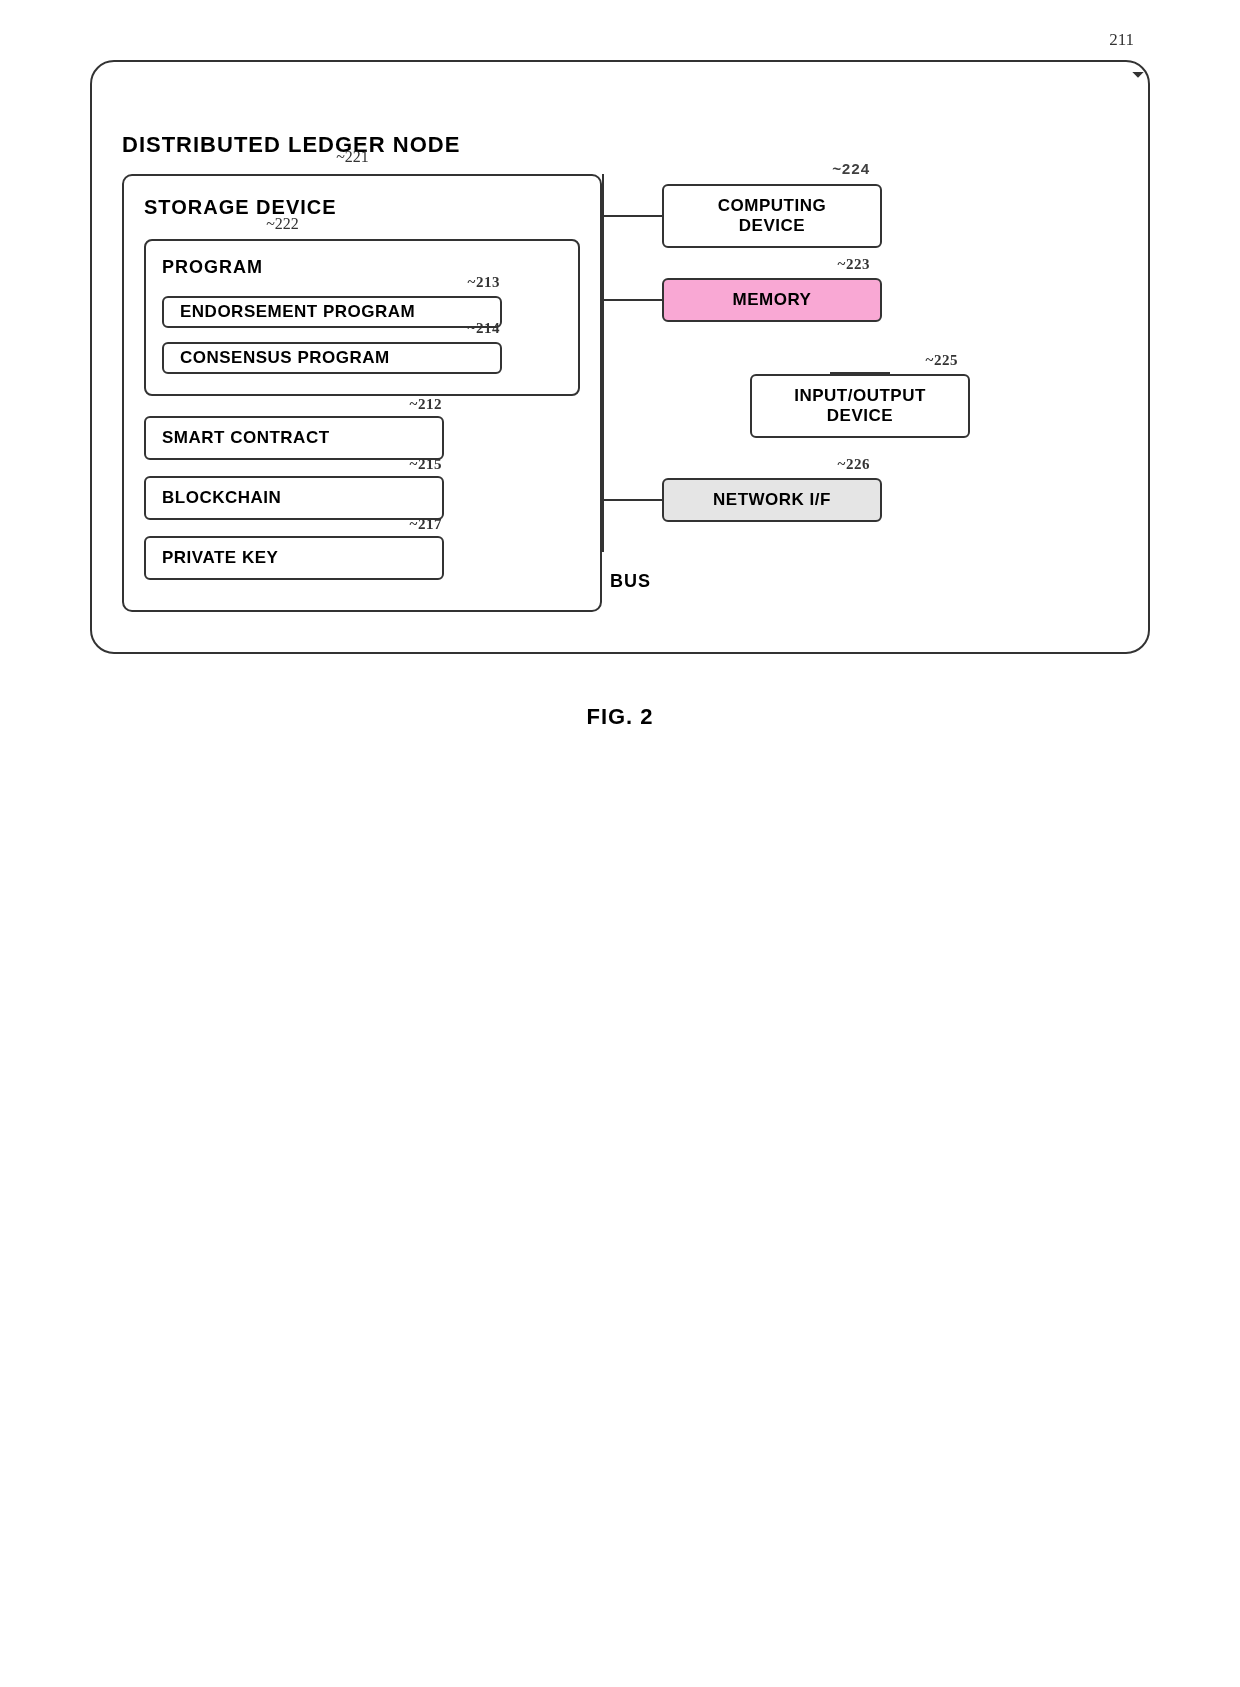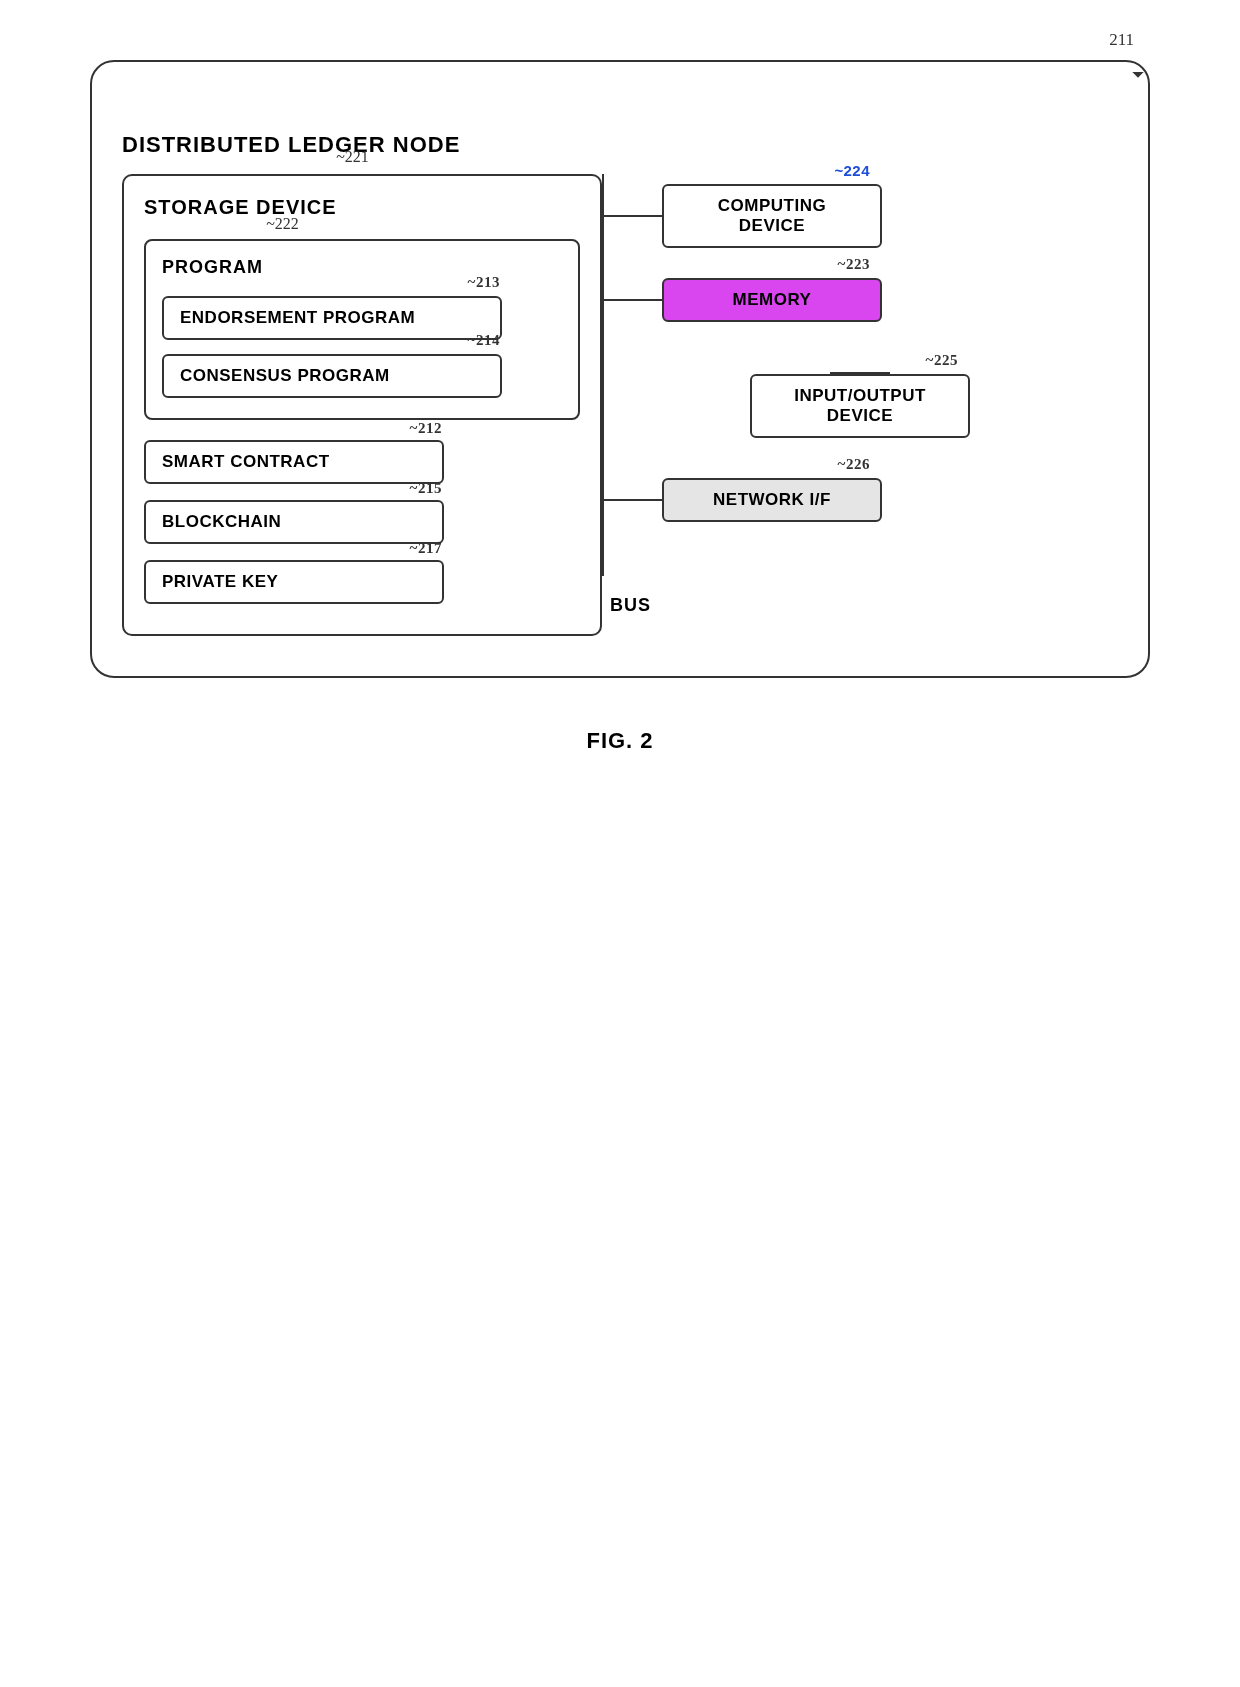--- a/index.html
+++ b/index.html
@@ -82,21 +82,21 @@
       font-size: 18px;
       font-weight: bold;
       letter-spacing: 1px;
       margin-bottom: 18px;
     }
 
     
     .sub-item {
       border: 2px solid #333;
       border-radius: 6px;
-      padding: 10px 16px;
+      padding: 4px 16px;
       margin-bottom: 14px;
       font-size: 17px;
       font-weight: bold;
       letter-spacing: 0.5px;
       text-align: left;
       position: relative;
       background: #fff;
       width: 340px;
     }
 
@@ -203,31 +203,31 @@
 
         <div style="width:2px; background:#333; position:absolute; left:0; top:0; bottom:60px;"></div>
 
         <div style="position:absolute; left:8px; bottom:20px; font-size:18px; font-weight:bold; letter-spacing:1px;">BUS</div>
 
         <div style="flex:1; display:flex; flex-direction:column; padding-left:0; justify-content:flex-start;">
 
           <div style="display:flex; flex-direction:row; align-items:center; margin-top:10px; position:relative;">
             <div style="width:60px; height:2px; background:#333;"></div>
             <div style="border:2px solid #333; border-radius:6px; padding:10px 16px; font-size:17px; font-weight:bold; letter-spacing:0.5px; text-align:center; background:#fff; width:220px; position:relative;">
-              <div style="position:absolute; top:-24px; right:10px; font-size:15px; color:#1d4ed8; font-family:Liberation Sans, sans-serif;"><span style="font-style:italic;">~</span>224</div>
+              <div style="position:absolute; top:-24px; right:10px; font-size:15px; color:#404040; font-family:Liberation Mono, monospace;"><span style="font-style:italic;">~</span>224</div>
               <span style="white-space:pre-line;">COMPUTING
 DEVICE</span>
             </div>
           </div>
 
           <div style="width:2px; background:#333; height:30px; margin-left:0;"></div>
 
           <div style="display:flex; flex-direction:row; align-items:center; position:relative;">
             <div style="width:60px; height:2px; background:#333;"></div>
-            <div style="border:2px solid #333; border-radius:6px; padding:10px 16px; font-size:17px; font-weight:bold; letter-spacing:0.5px; text-align:center; background:#d946ef; width:220px; position:relative;">
+            <div style="border:2px solid #333; border-radius:6px; padding:10px 16px; font-size:17px; font-weight:bold; letter-spacing:0.5px; text-align:center; background:#f9a8d4; width:220px; position:relative;">
               <div style="position:absolute; top:-24px; right:10px; font-size:15px; color:#333; font-family:serif;"><span style="font-style:italic;">~</span>223</div>
               <span>MEMORY</span>
             </div>
           </div>
 
           <div style="width:2px; background:#333; height:50px; margin-left:0;"></div>
 
           <div style="display:flex; flex-direction:column; align-items:center; position:relative;">
             <div style="width:60px; height:2px; background:#333;"></div>
             <div style="border:2px solid #333; border-radius:6px; padding:10px 16px; font-size:17px; font-weight:bold; letter-spacing:0.5px; text-align:center; background:#fff; width:220px; position:relative;">

